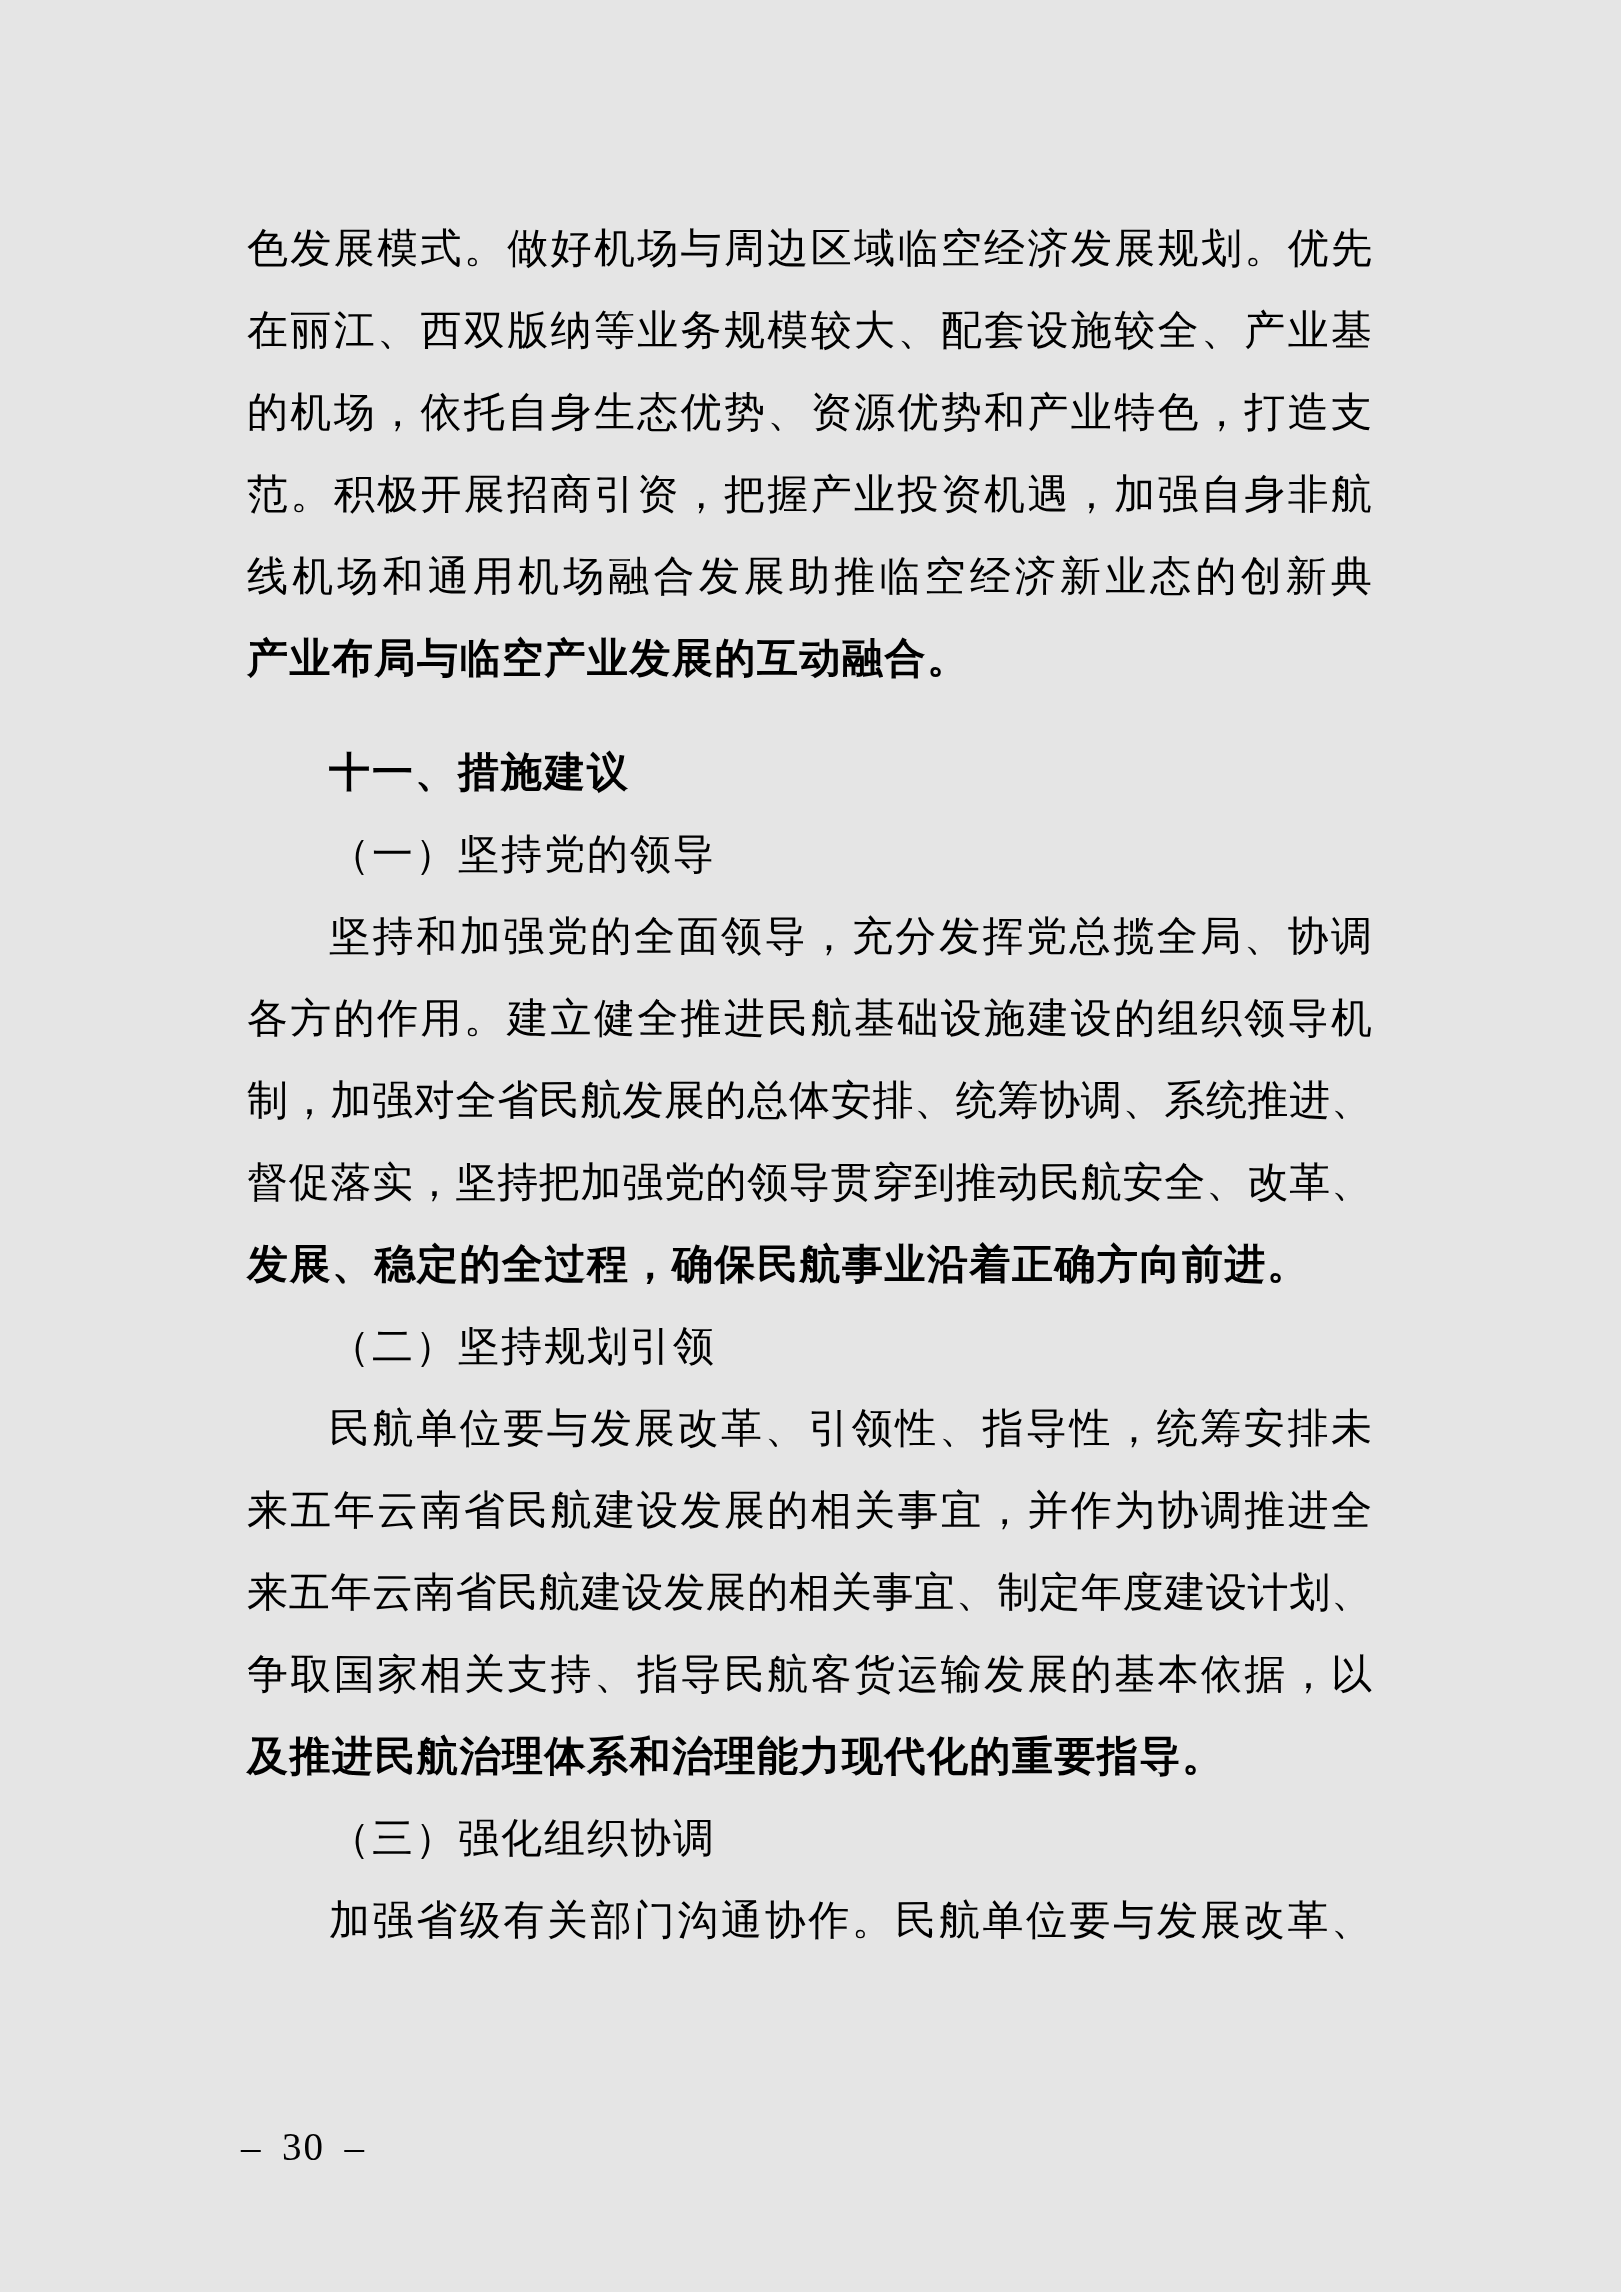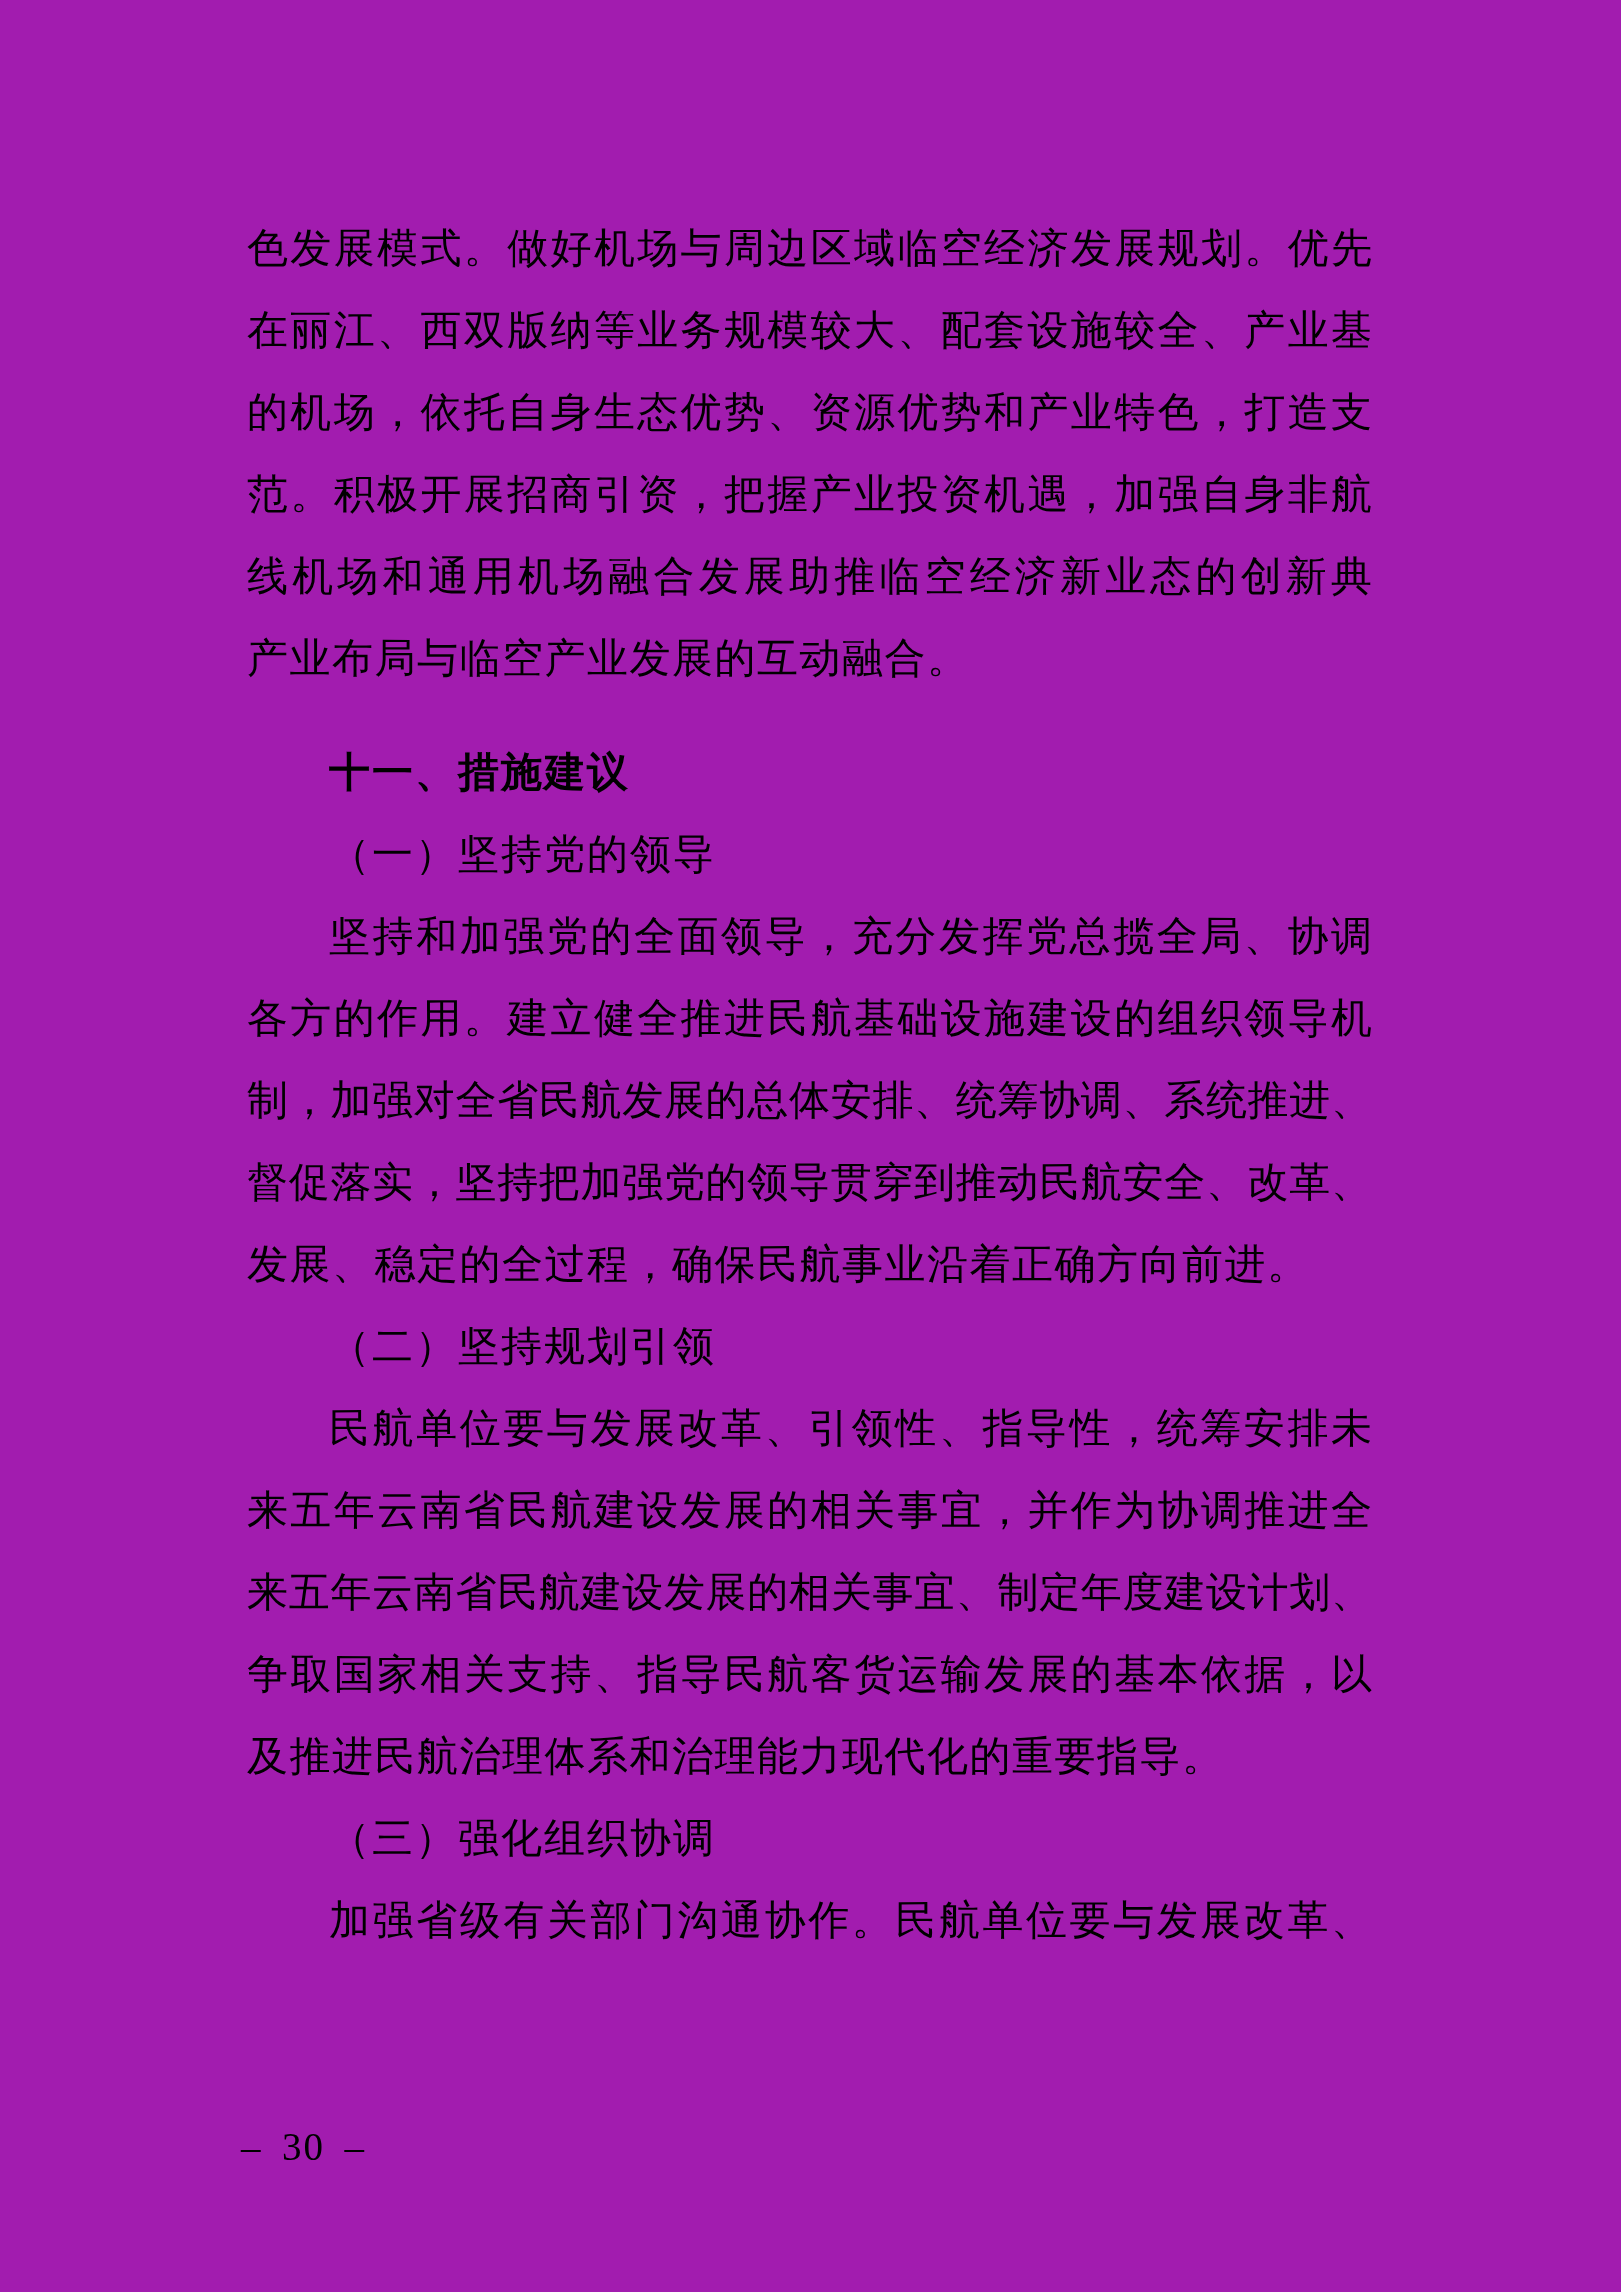--- a/index.html
+++ b/index.html
@@ -4,21 +4,21 @@
 <style>
   html, body {
     margin: 0;
     padding: 0;
     background: #ffffff;
   }
   .page {
     position: relative;
     width: 1621px;
     height: 2293px;
-    background: #a21caf;
+    background: #e5e5e5;
     color: #000000;
     font-family: "Liberation Serif", "DejaVu Serif", serif;
     overflow: hidden;
   }
   .content {
     position: absolute;
     left: 247px;
     top: 207px;
     width: 1125px;
   }
@@ -28,20 +28,21 @@
     height: 82px;
     text-align: justify;
     text-align-last: justify;
     text-justify: inter-character;
     overflow: visible;
   }
   .line.short {
     text-align: center;
     text-align-last: left;
     letter-spacing: 1.5px;
+    font-weight: bold;
   }
   .line.indent {
     text-indent: 82px;
   }
   .sec-heading {
     margin: 32px 0 0 0;
     padding-left: 82px;
     font-family: "Liberation Sans", "DejaVu Sans", sans-serif;
     font-weight: bold;
     font-size: 41px;

